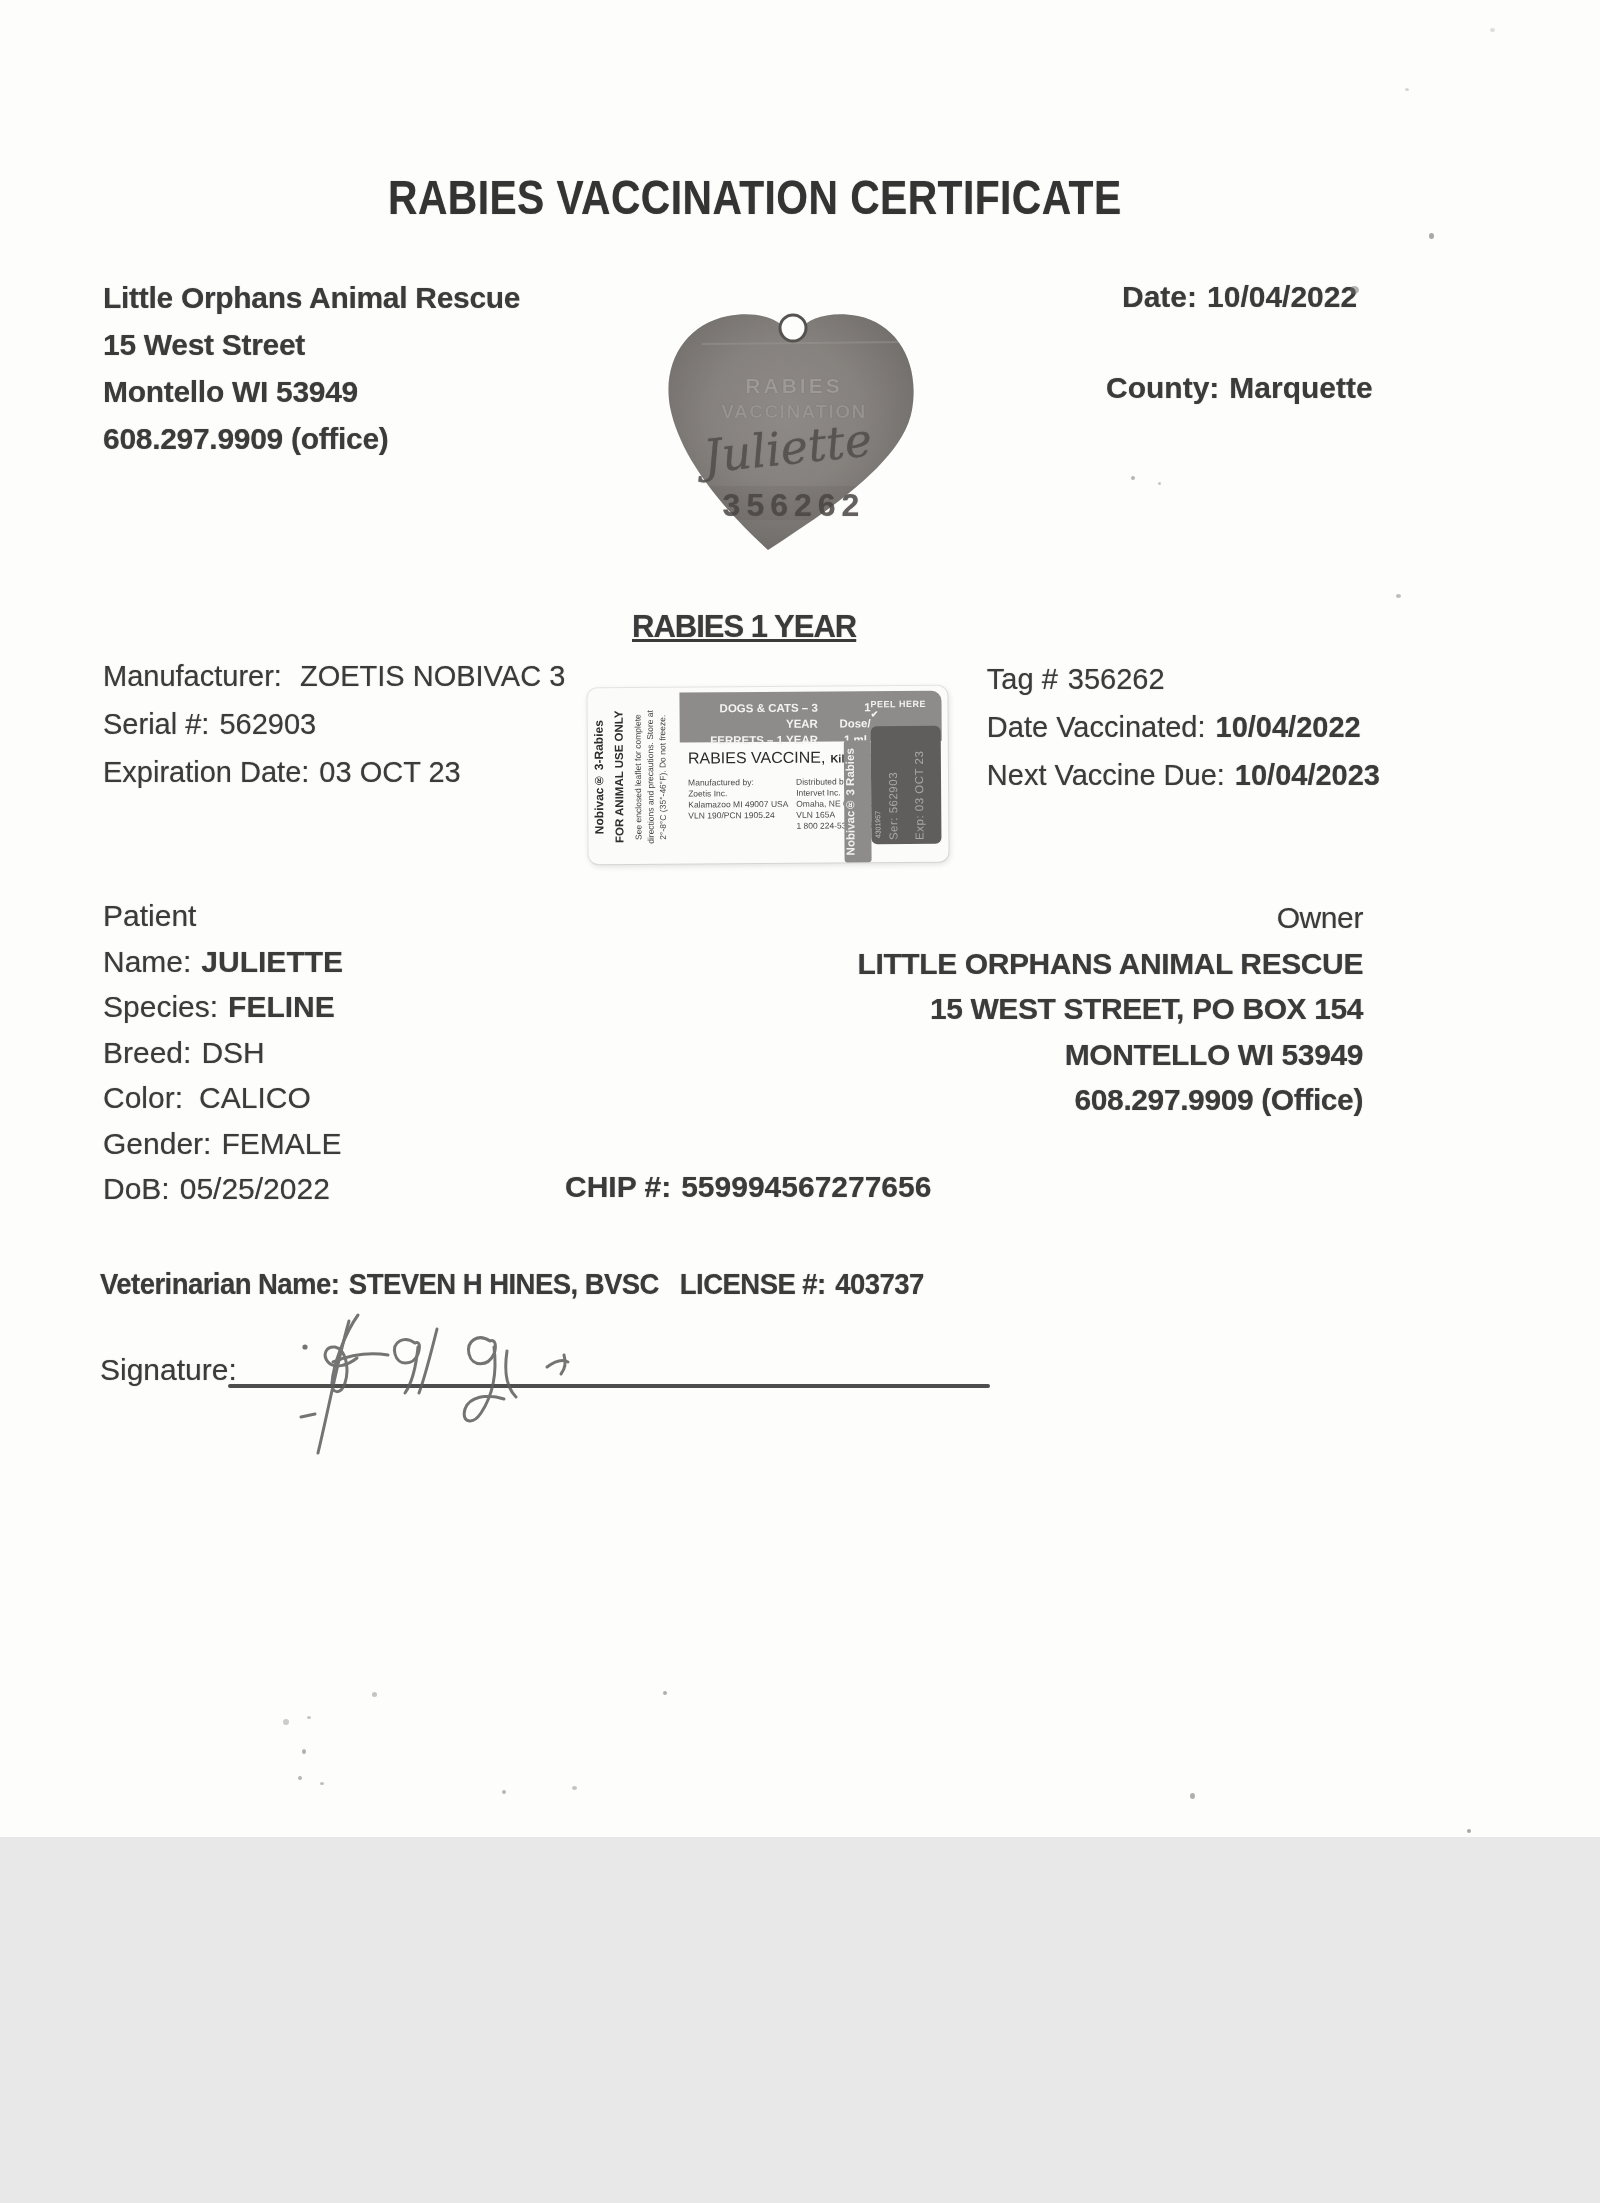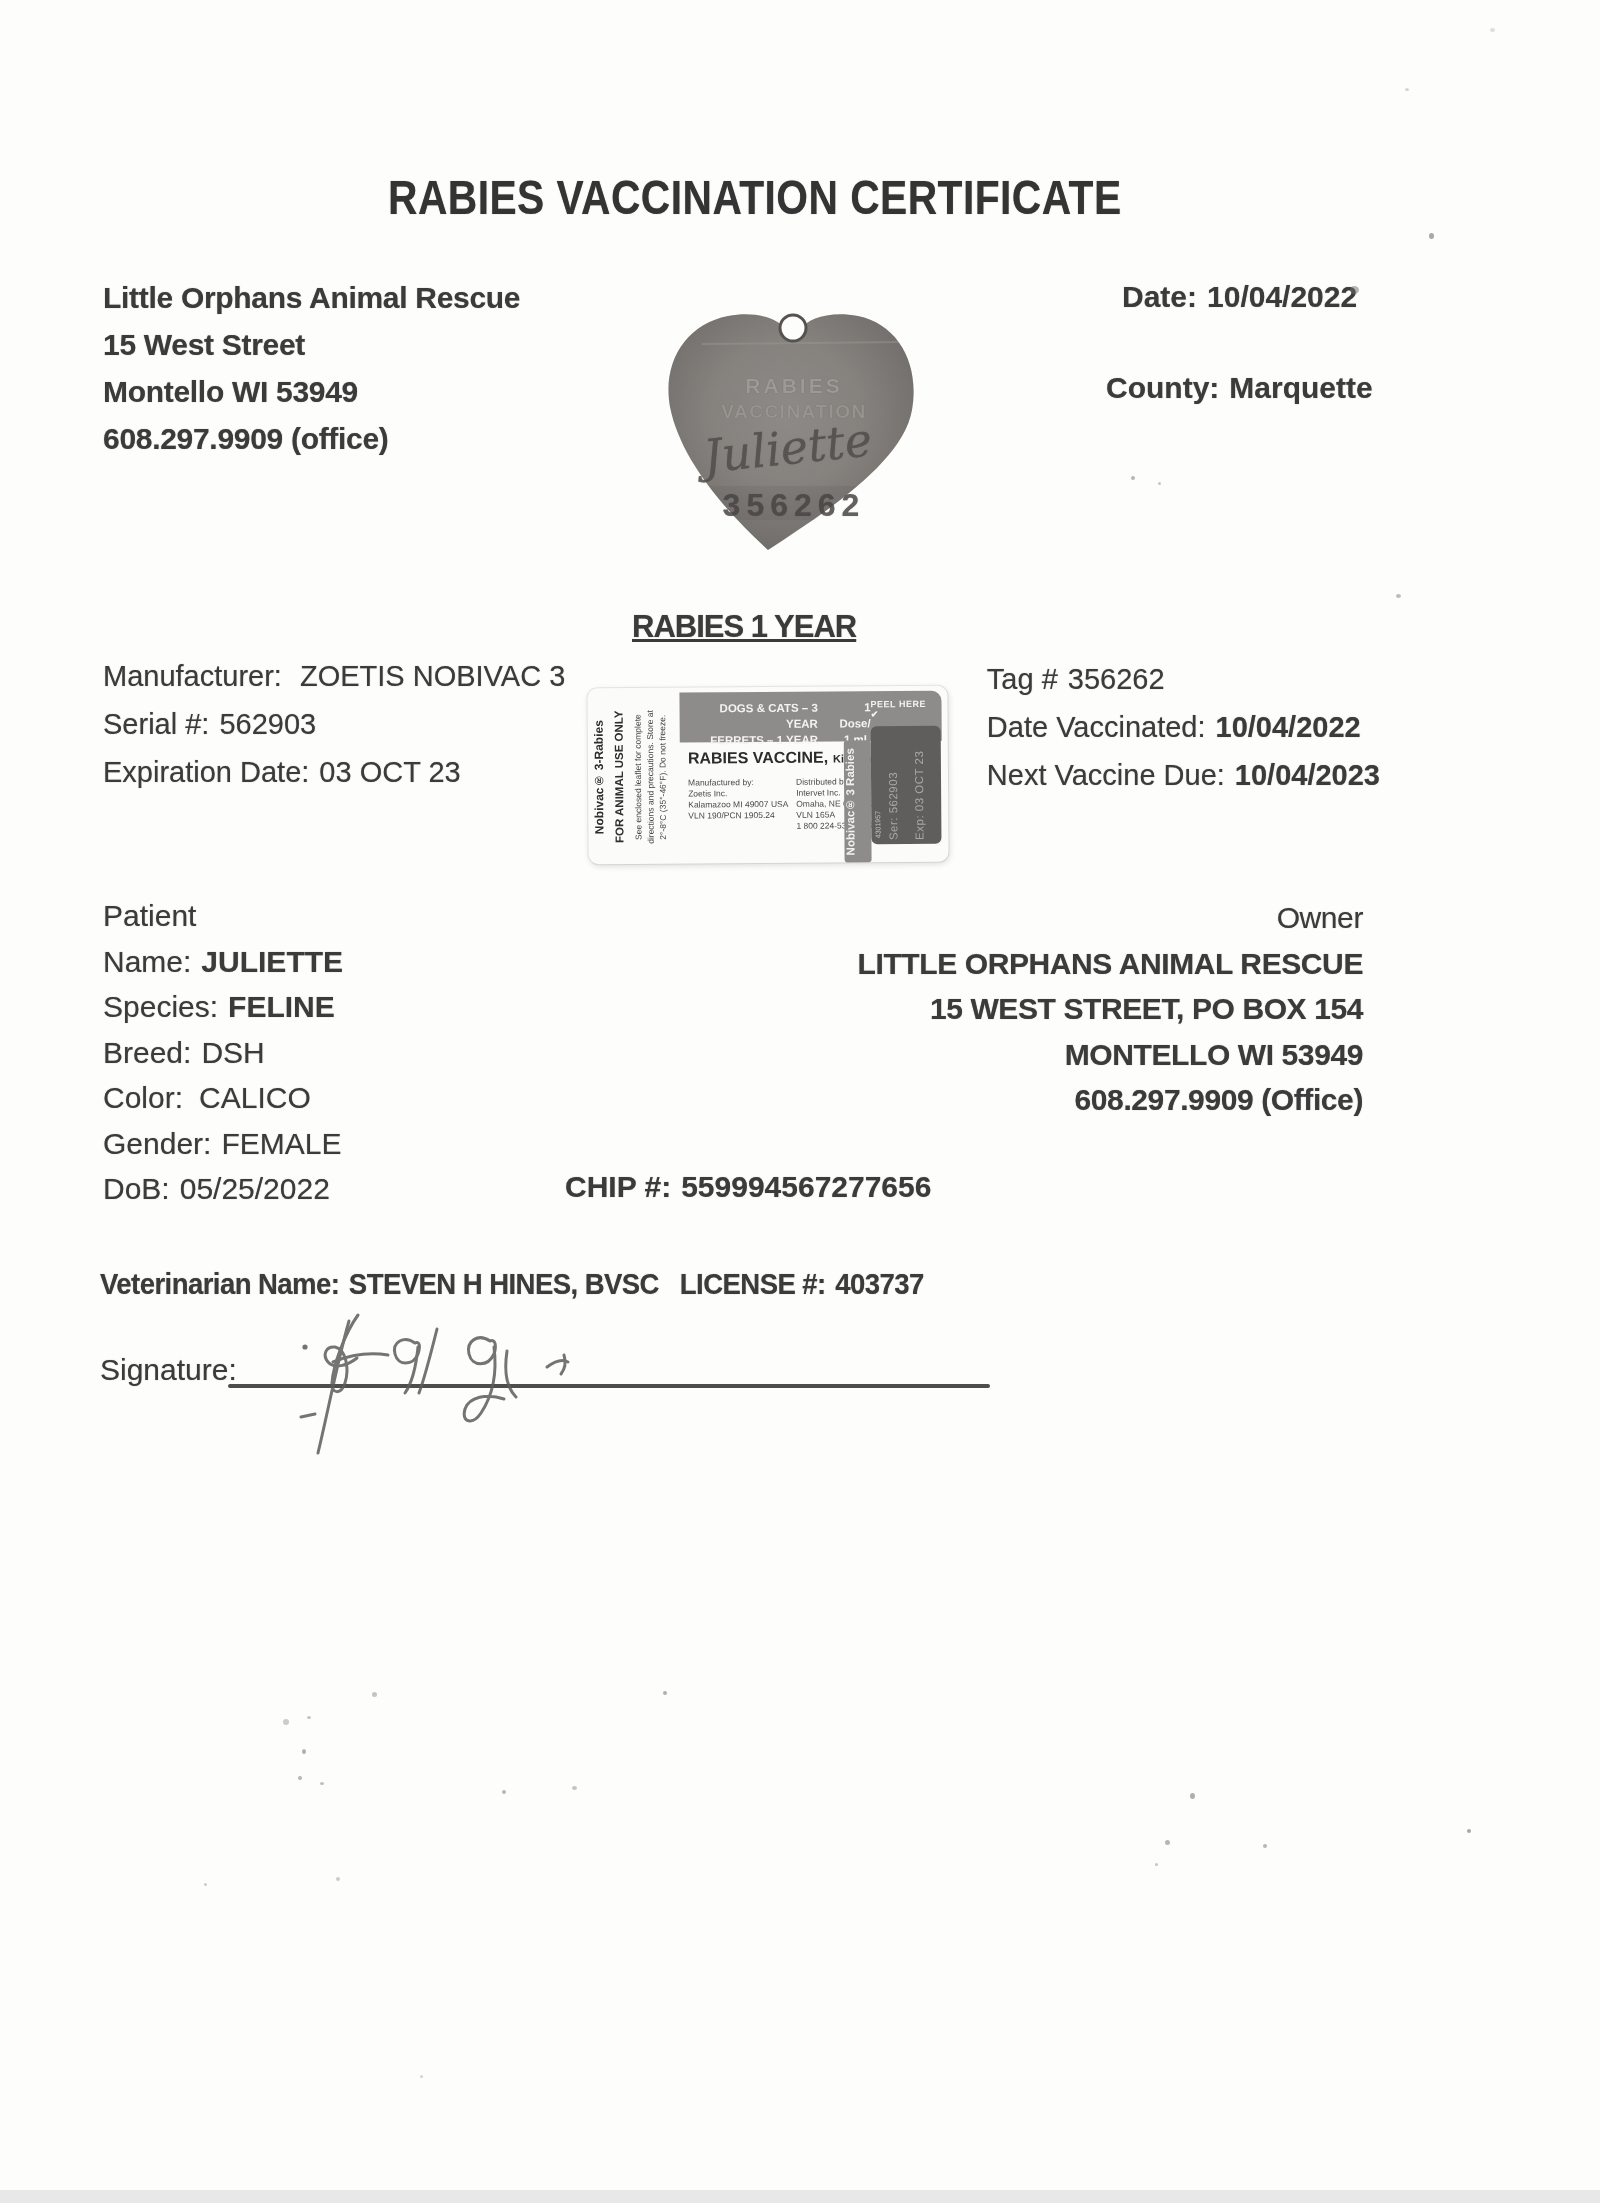--- a/index.html
+++ b/index.html
@@ -1,17 +1,17 @@
 <!DOCTYPE html>
 <html><head>
 <meta charset="utf-8">
 <style>
   html,body{margin:0;padding:0;background:#e8e8e8;}
   .page{
-    position:relative;width:1600px;height:2190px;margin:0 auto;
+    position:relative;width:1600px;height:1837px;margin:0 auto;
     background:#fdfdfc;overflow:hidden;
     font-family:"Liberation Sans",sans-serif;color:#3b3b3b;
     text-shadow:0 0 1px rgba(59,59,59,.55);
   }
   .abs{position:absolute;white-space:nowrap;}
   .b{font-weight:700;}
   .title{
     left:388px;top:172px;font-size:48px;font-weight:700;color:#343434;
     transform:scaleX(.85);transform-origin:left top;letter-spacing:.5px;line-height:1.1;
   }
@@ -42,21 +42,21 @@
   .vtext{writing-mode:vertical-rl;transform:rotate(180deg);}
   .stk-brand{left:4px;top:8px;height:162px;font-size:12px;font-weight:700;color:#2e2e2e;text-align:center;}
   .stk-use{left:25px;top:8px;height:162px;font-size:11.5px;font-weight:700;color:#2e2e2e;text-align:center;}
   .stk-store{left:44px;top:6px;height:166px;width:42px;font-size:8.5px;line-height:1.45;color:#444;white-space:pre-line;text-align:center;}
   .stk-bar{left:92px;top:5px;width:262px;height:50px;background:#8e8c8a;border-top-right-radius:10px;display:flex;position:absolute;color:#f4f3f1;}
   .stk-bar span{position:static;white-space:pre-line;}
   .bar-species{padding:8px 0 0 12px;font-size:11.5px;font-weight:700;line-height:16px;text-align:right;}
   .bar-dose{padding:8px 0 0 14px;font-size:11.5px;font-weight:700;line-height:16px;text-align:right;}
   .bar-peel{margin-left:auto;padding:8px 8px 0 0;font-size:9px;font-weight:700;letter-spacing:.5px;}
   .stk-title{left:100px;top:62px;color:#2c2c2c;white-space:nowrap;}
-  .stk-title .big{position:static;font-size:16px;font-weight:700;}
+  .stk-title .big{position:static;font-size:16px;font-weight:400;}
   .stk-title .small{position:static;font-size:11px;font-weight:700;margin-left:5px;}
   .stk-col{top:90px;font-size:8.5px;line-height:1.3;color:#4a4a4a;white-space:pre-line;}
   .stk-col1{left:100px;width:106px;}
   .stk-col2{left:208px;width:118px;}
   .stk-strip{left:256px;top:54px;width:27px;height:122px;background:#8e8c8a;border-radius:3px;color:#f2f1ef;
              font-size:11.5px;font-weight:700;text-align:center;}
   .stk-dark{left:283px;top:40px;width:70px;height:118px;background:#5f5e5d;border-radius:6px;}
   .stk-code{left:3px;top:6px;height:106px;font-size:7px;color:#c9c7c4;}
   .stk-ser{left:16px;top:4px;height:110px;font-size:11.5px;color:#a9a7a4;letter-spacing:.5px;}
   .stk-exp{left:42px;top:4px;height:110px;font-size:11.5px;color:#a9a7a4;letter-spacing:.5px;}

